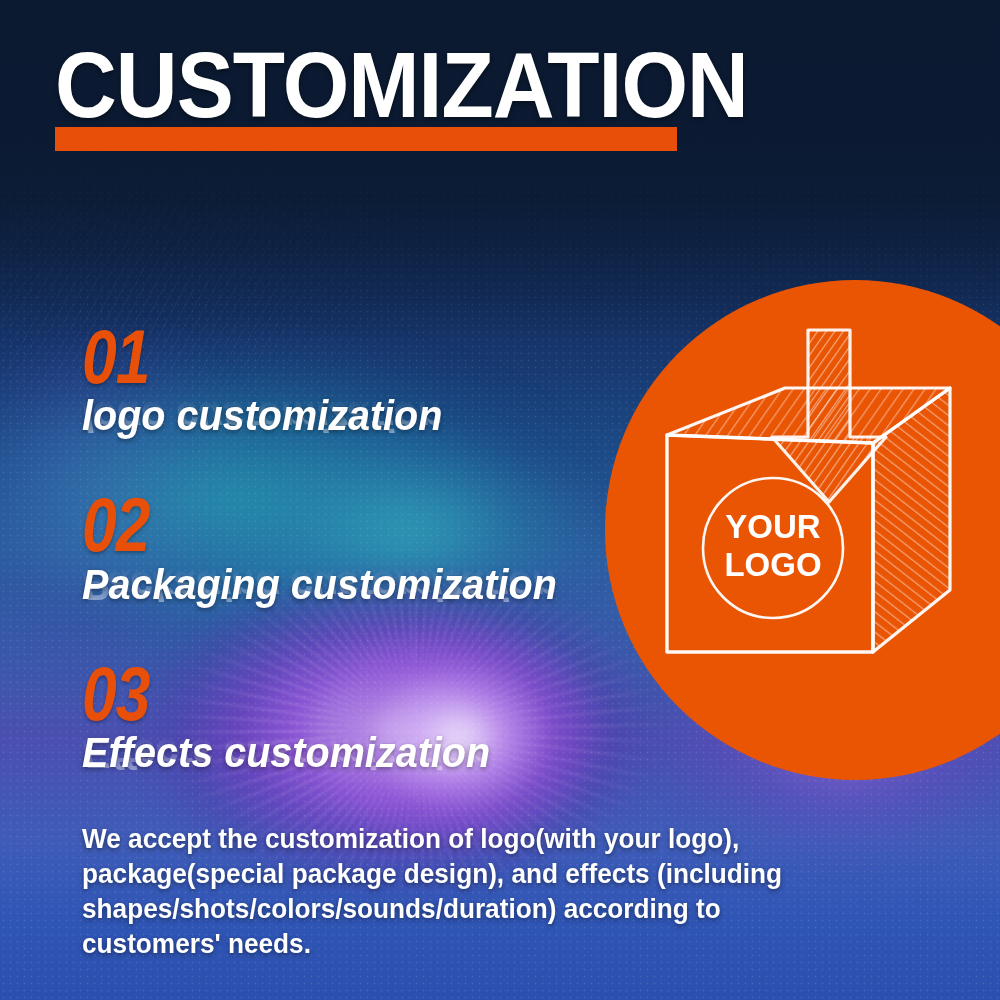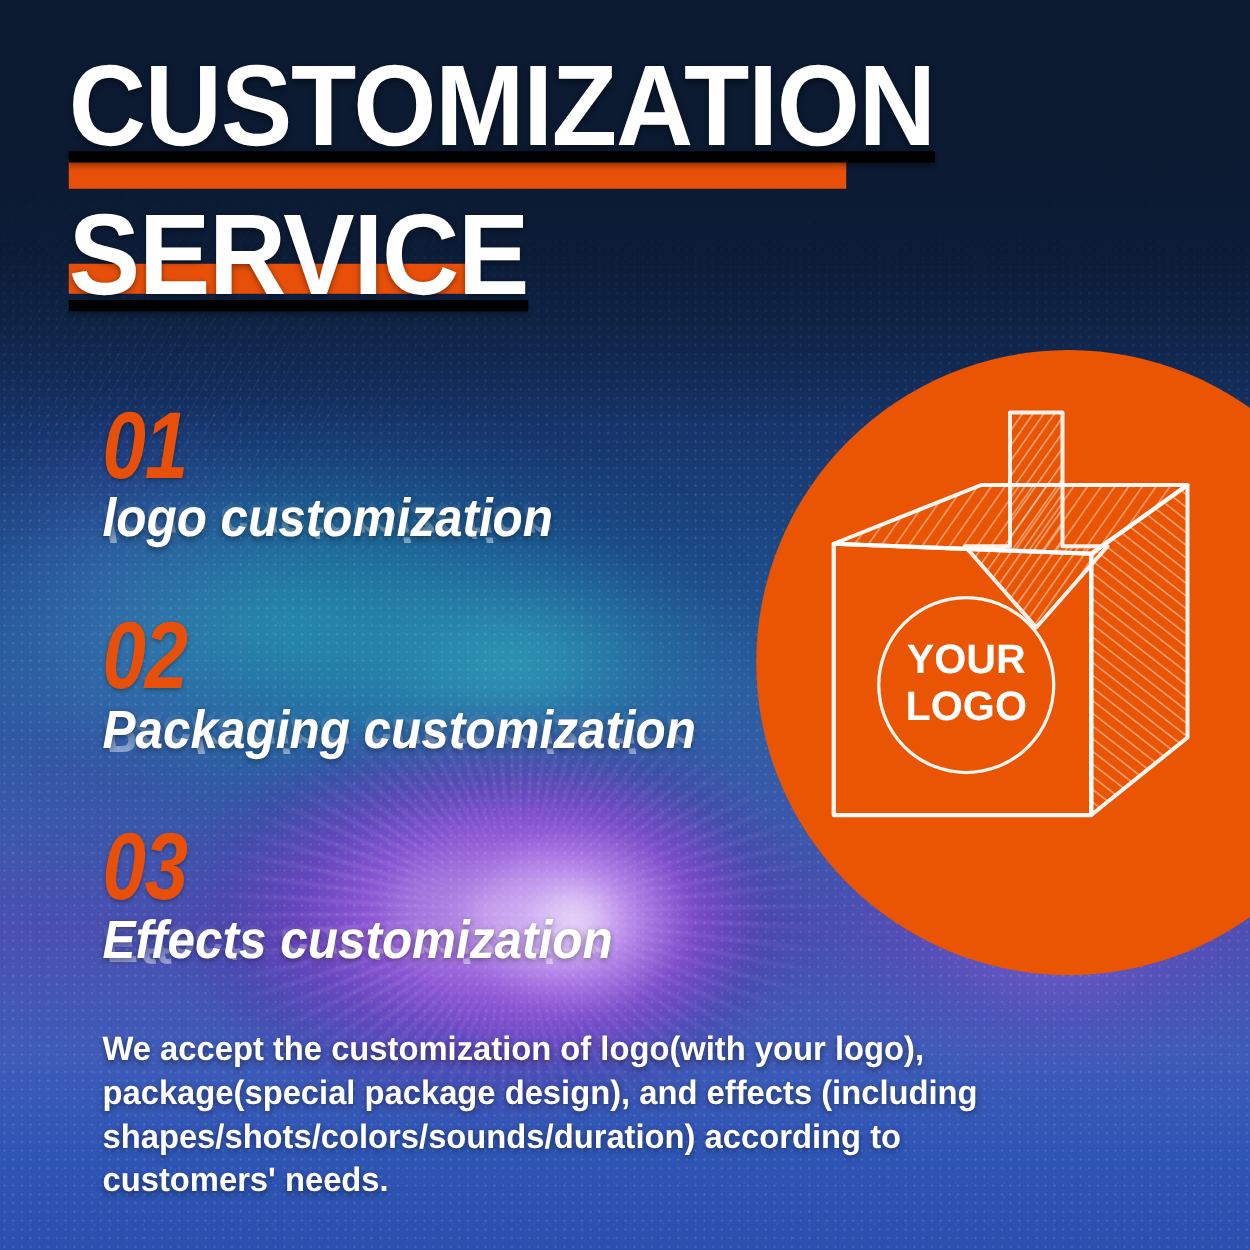--- a/index.html
+++ b/index.html
@@ -118,21 +118,21 @@
     mask-image:radial-gradient(ellipse 62% 58% at 24% 62%, #000 0%, rgba(0,0,0,.35) 58%, rgba(0,0,0,0) 82%);
     opacity:.8;
   }
   
   .bg-top-dark {
     position:absolute; left:0; top:0; width:100%; height:34%;
     background:linear-gradient(180deg,#0b1a31 0%, rgba(11,26,49,.92) 42%, rgba(11,26,49,0) 100%);
   }
 
   
-  .headline { position:absolute; left:55px; top:46px; width:700px;text-decoration:underline; }
+  .headline { position:absolute; left:55px; top:46px; width:700px; }
 
   .h-line {
     font-family:"Liberation Sans Narrow","Liberation Sans", sans-serif;
     font-weight:bold;
     font-stretch:condensed;
     color:#ffffff;
     line-height:.86;
     letter-spacing:-1px;
     text-shadow:0 2px 5px rgba(0,0,0,.45);
     white-space:nowrap;
@@ -243,24 +243,20 @@
     <div class="bg-rays"></div>
     <div class="bg-burst2"></div>
     <div class="bg-wisp"></div>
     <div class="bg-speckle"></div>
     <div class="bg-top-dark"></div>
   </div>
 
   <div class="headline">
     <div class="h-line h-line-1">CUSTOMIZATION</div>
     <div class="rule rule-1"></div>
-    <div class="svc-wrap">
-      <div class="rule rule-2"></div>
-      <div class="h-line h-line-2">SERVICE</div>
-    </div>
   </div>
 
   <div class="items">
 
     <div class="item">
       <div class="num">01</div>
       <div class="item-title-wrap">
         <div class="item-title">logo customization</div>
         <div class="item-title-refl">logo customization</div>
       </div>

